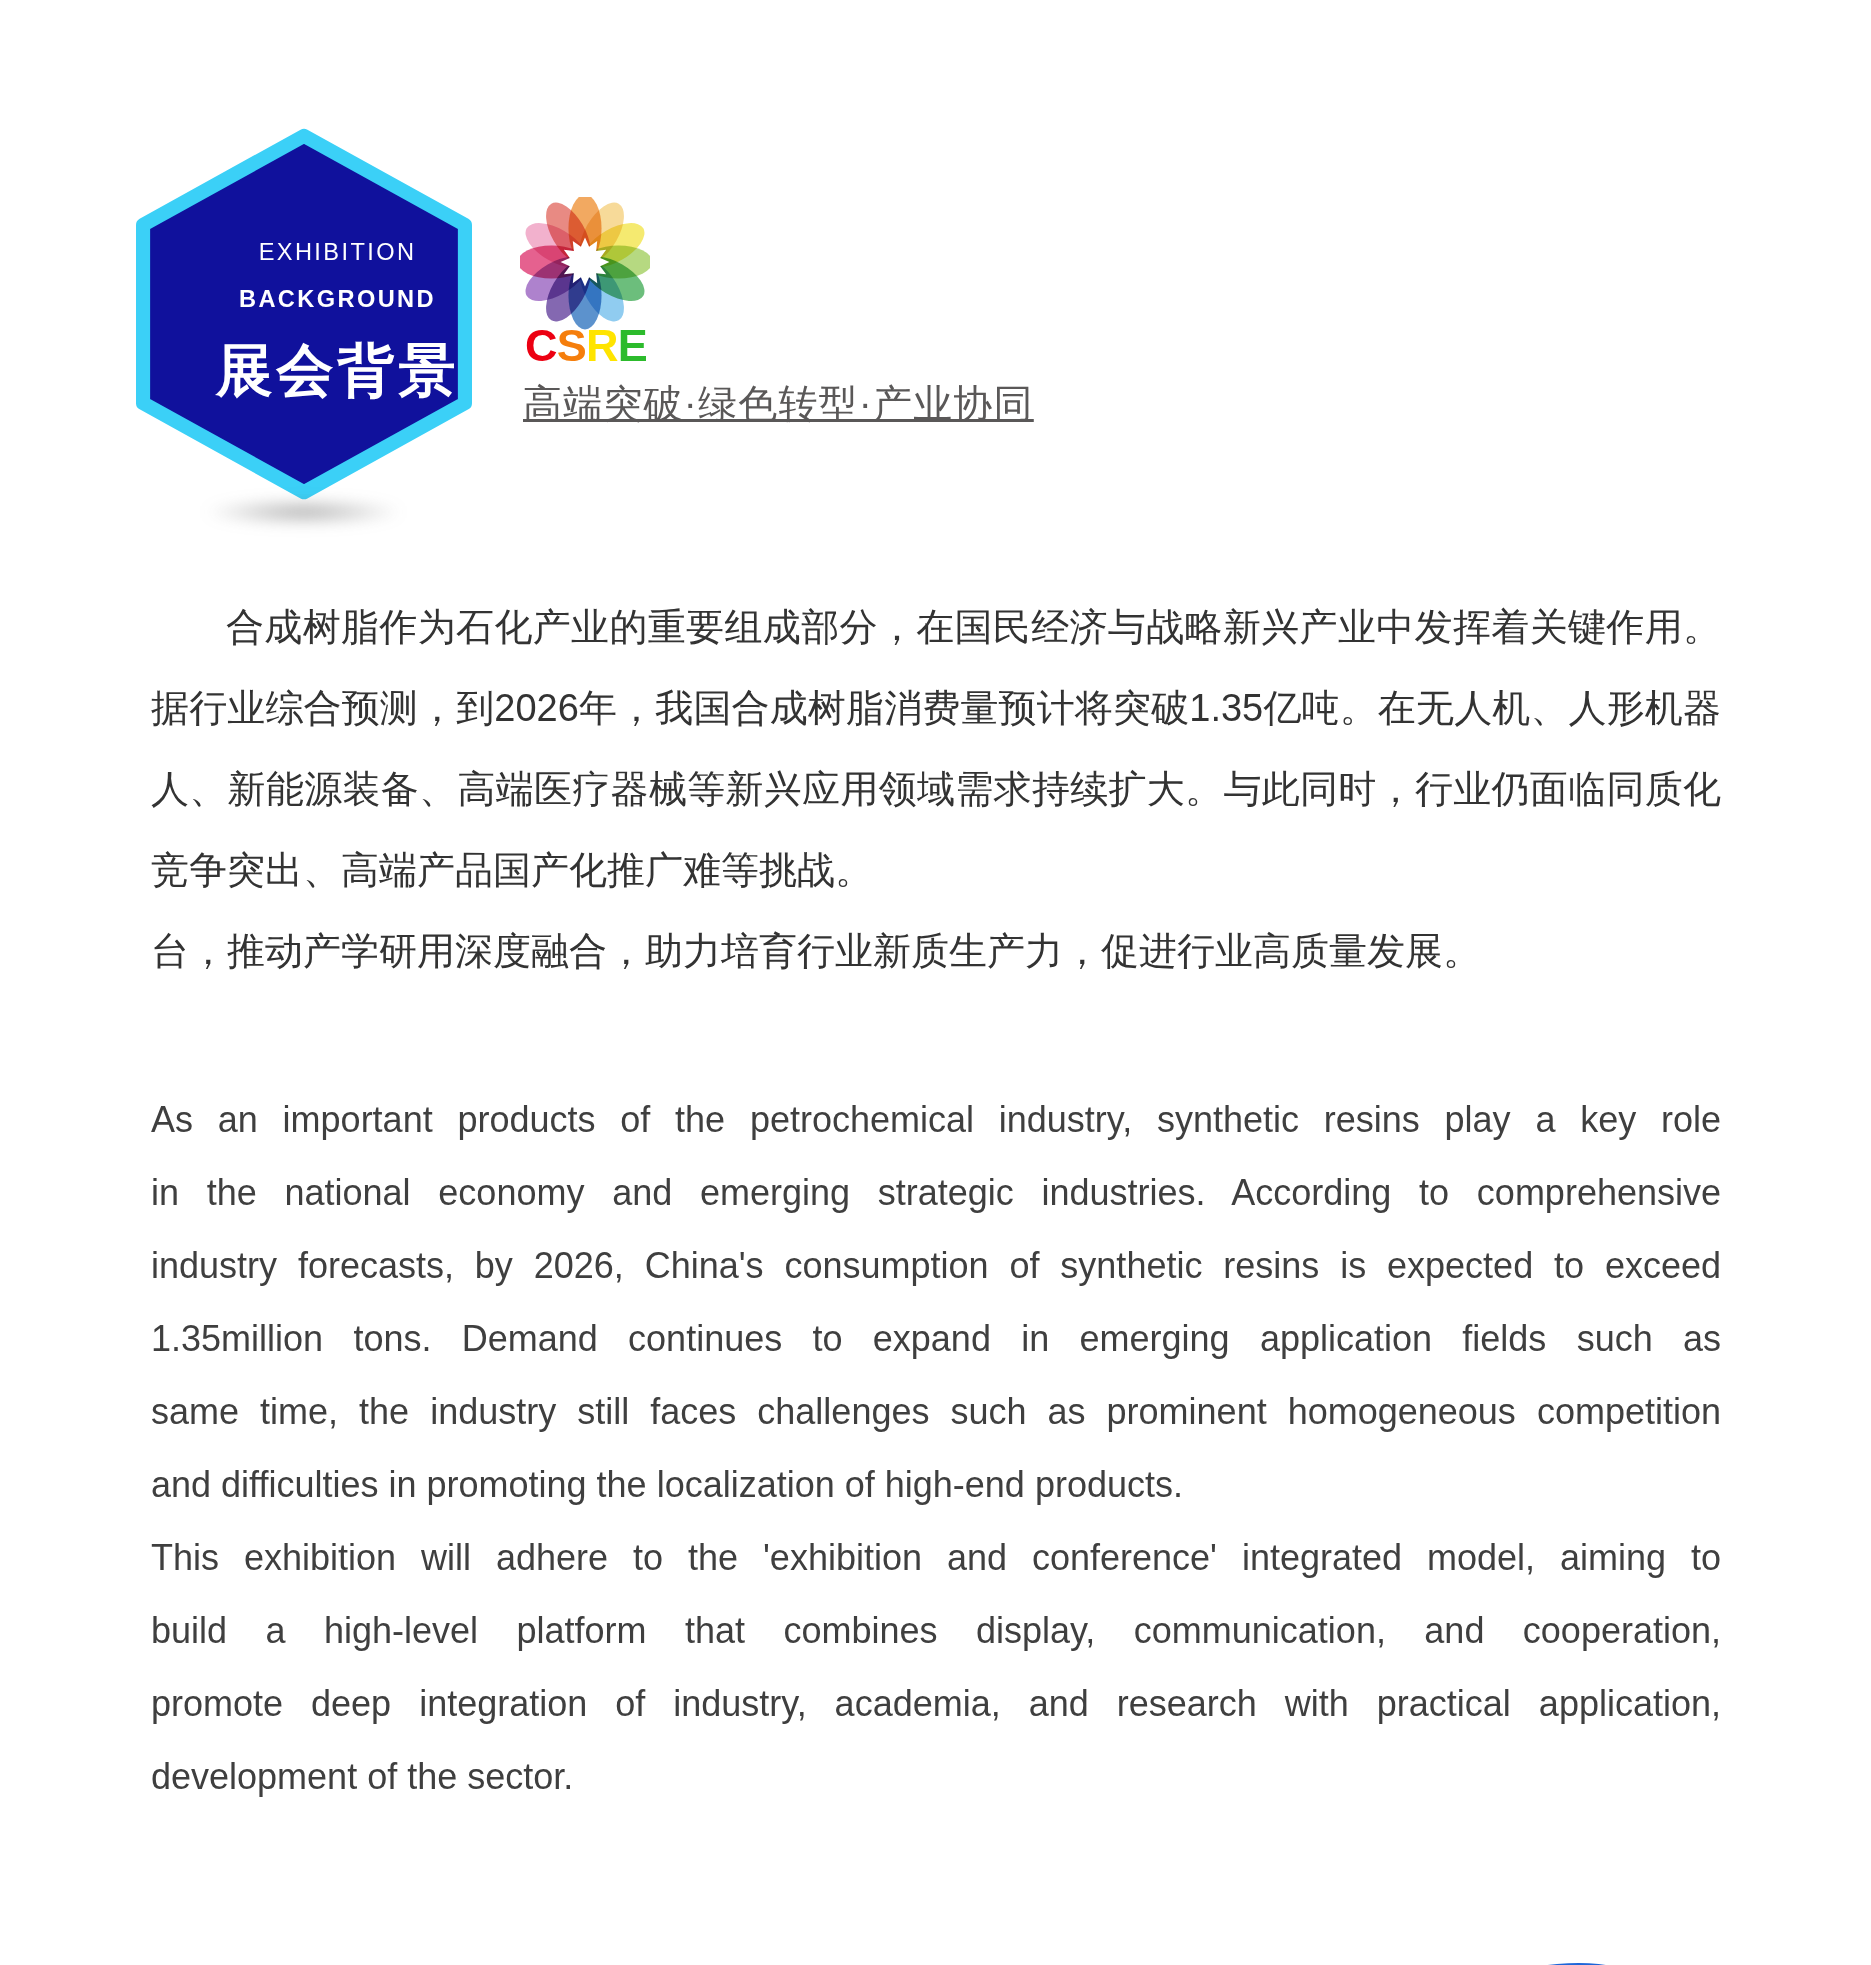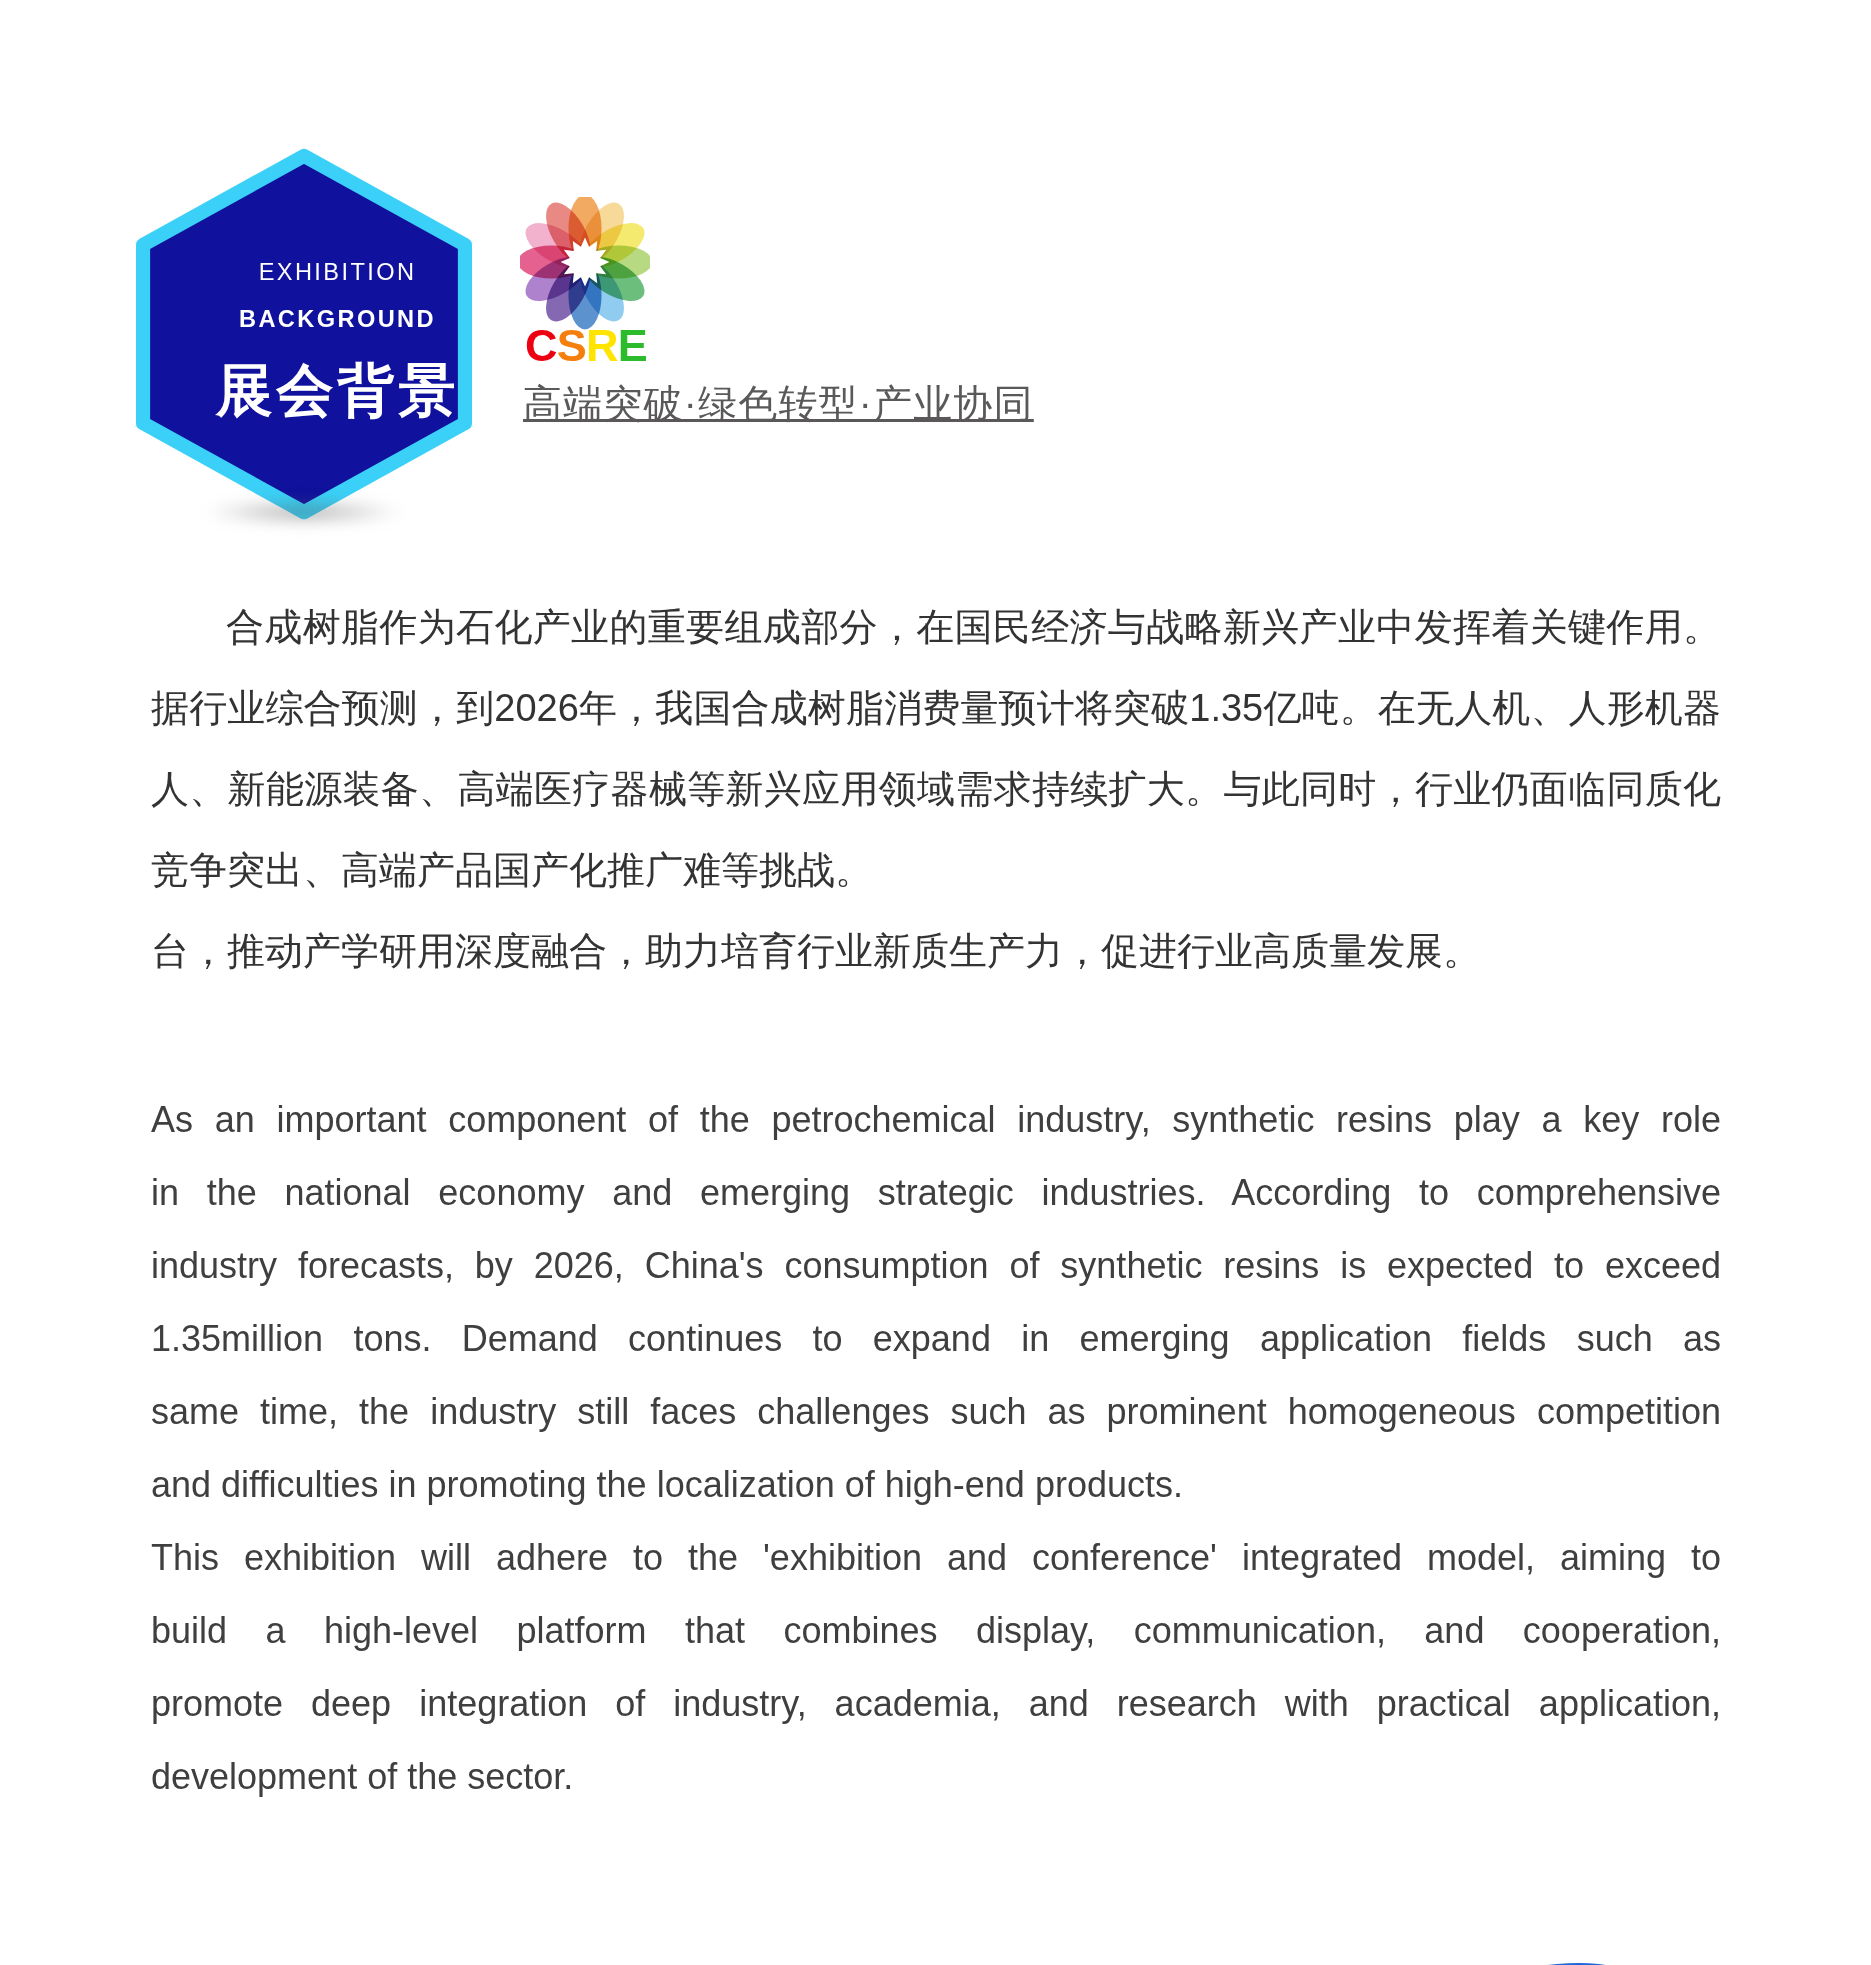--- a/index.html
+++ b/index.html
@@ -1,21 +1,21 @@
 <!DOCTYPE html>
 <html style="--cn-color: #333333; --en-color: #3f3f3f; --tagline-color: #5a5858;font-size:6.3px"><head>
 <meta charset="utf-8">
 <style>
   html,body{margin:0;padding:0;background:#ffffff;overflow:hidden;}
   body{width:1872px;height:2647px;position:relative;
        font-family:"Liberation Sans","DejaVu Sans",sans-serif;}
   .page{position:absolute;inset:0;background:#ffffff;}
 
   
-  .badge{position:absolute;left:136px;top:133px;width:403px;height:395px;}
+  .badge{position:absolute;left:136px;top:113px;width:403px;height:395px;}
   .badge svg{position:absolute;left:0;top:0;}
   .badge-text{position:absolute;left:0;width:100%;text-align:center;color:#ffffff;}
   .badge-l1{top:124px;font-size:23.6px;line-height:31px;letter-spacing:2.4px;font-weight:400;}
   .badge-l2{top:171px;font-size:23.6px;line-height:31px;letter-spacing:2.4px;font-weight:700;}
   .badge-l3{top:226px;font-size:57px;line-height:63px;letter-spacing:3.9px;font-weight:700;}
   .badge-shadow{position:absolute;left:170px;top:494px;width:267px;height:36px;border-radius:50%;
     background:radial-gradient(closest-side,rgba(90,90,90,.48),rgba(90,90,90,0) 75%);
     filter:blur(7px);}
 
   
@@ -74,21 +74,21 @@
   <div class="tagline">高端突破·绿色转型·产业协同</div>
 
   <div class="cn-block" id="cn-block">
       <div class="cn-line indent">合成树脂作为石化产业的重要组成部分，在国民经济与战略新兴产业中发挥着关键作用。</div>
       <div class="cn-line">据行业综合预测，到2026年，我国合成树脂消费量预计将突破1.35亿吨。在无人机、人形机器</div>
       <div class="cn-line">人、新能源装备、高端医疗器械等新兴应用领域需求持续扩大。与此同时，行业仍面临同质化</div>
       <div class="cn-line para-end">竞争突出、高端产品国产化推广难等挑战。</div>
       <div class="cn-line para-end">台，推动产学研用深度融合，助力培育行业新质生产力，促进行业高质量发展。</div>
     </div>
   <div class="en-block" id="en-block">
-      <div class="en-line">As an important component of the petrochemical industry, synthetic resins play a key role</div>
+      <div class="en-line">As an important products of the petrochemical industry, synthetic resins play a key role</div>
       <div class="en-line">in the national economy and emerging strategic industries. According to comprehensive</div>
       <div class="en-line">industry forecasts, by 2026, China's consumption of synthetic resins is expected to exceed</div>
       <div class="en-line">1.35million tons. Demand continues to expand in emerging application fields such as</div>
       <div class="en-line">same time, the industry still faces challenges such as prominent homogeneous competition</div>
       <div class="en-line para-end">and difficulties in promoting the localization of high-end products.</div>
       <div class="en-line">This exhibition will adhere to the 'exhibition and conference' integrated model, aiming to</div>
       <div class="en-line">build a high-level platform that combines display, communication, and cooperation,</div>
       <div class="en-line">promote deep integration of industry, academia, and research with practical application,</div>
       <div class="en-line para-end">development of the sector.</div>
     </div>

